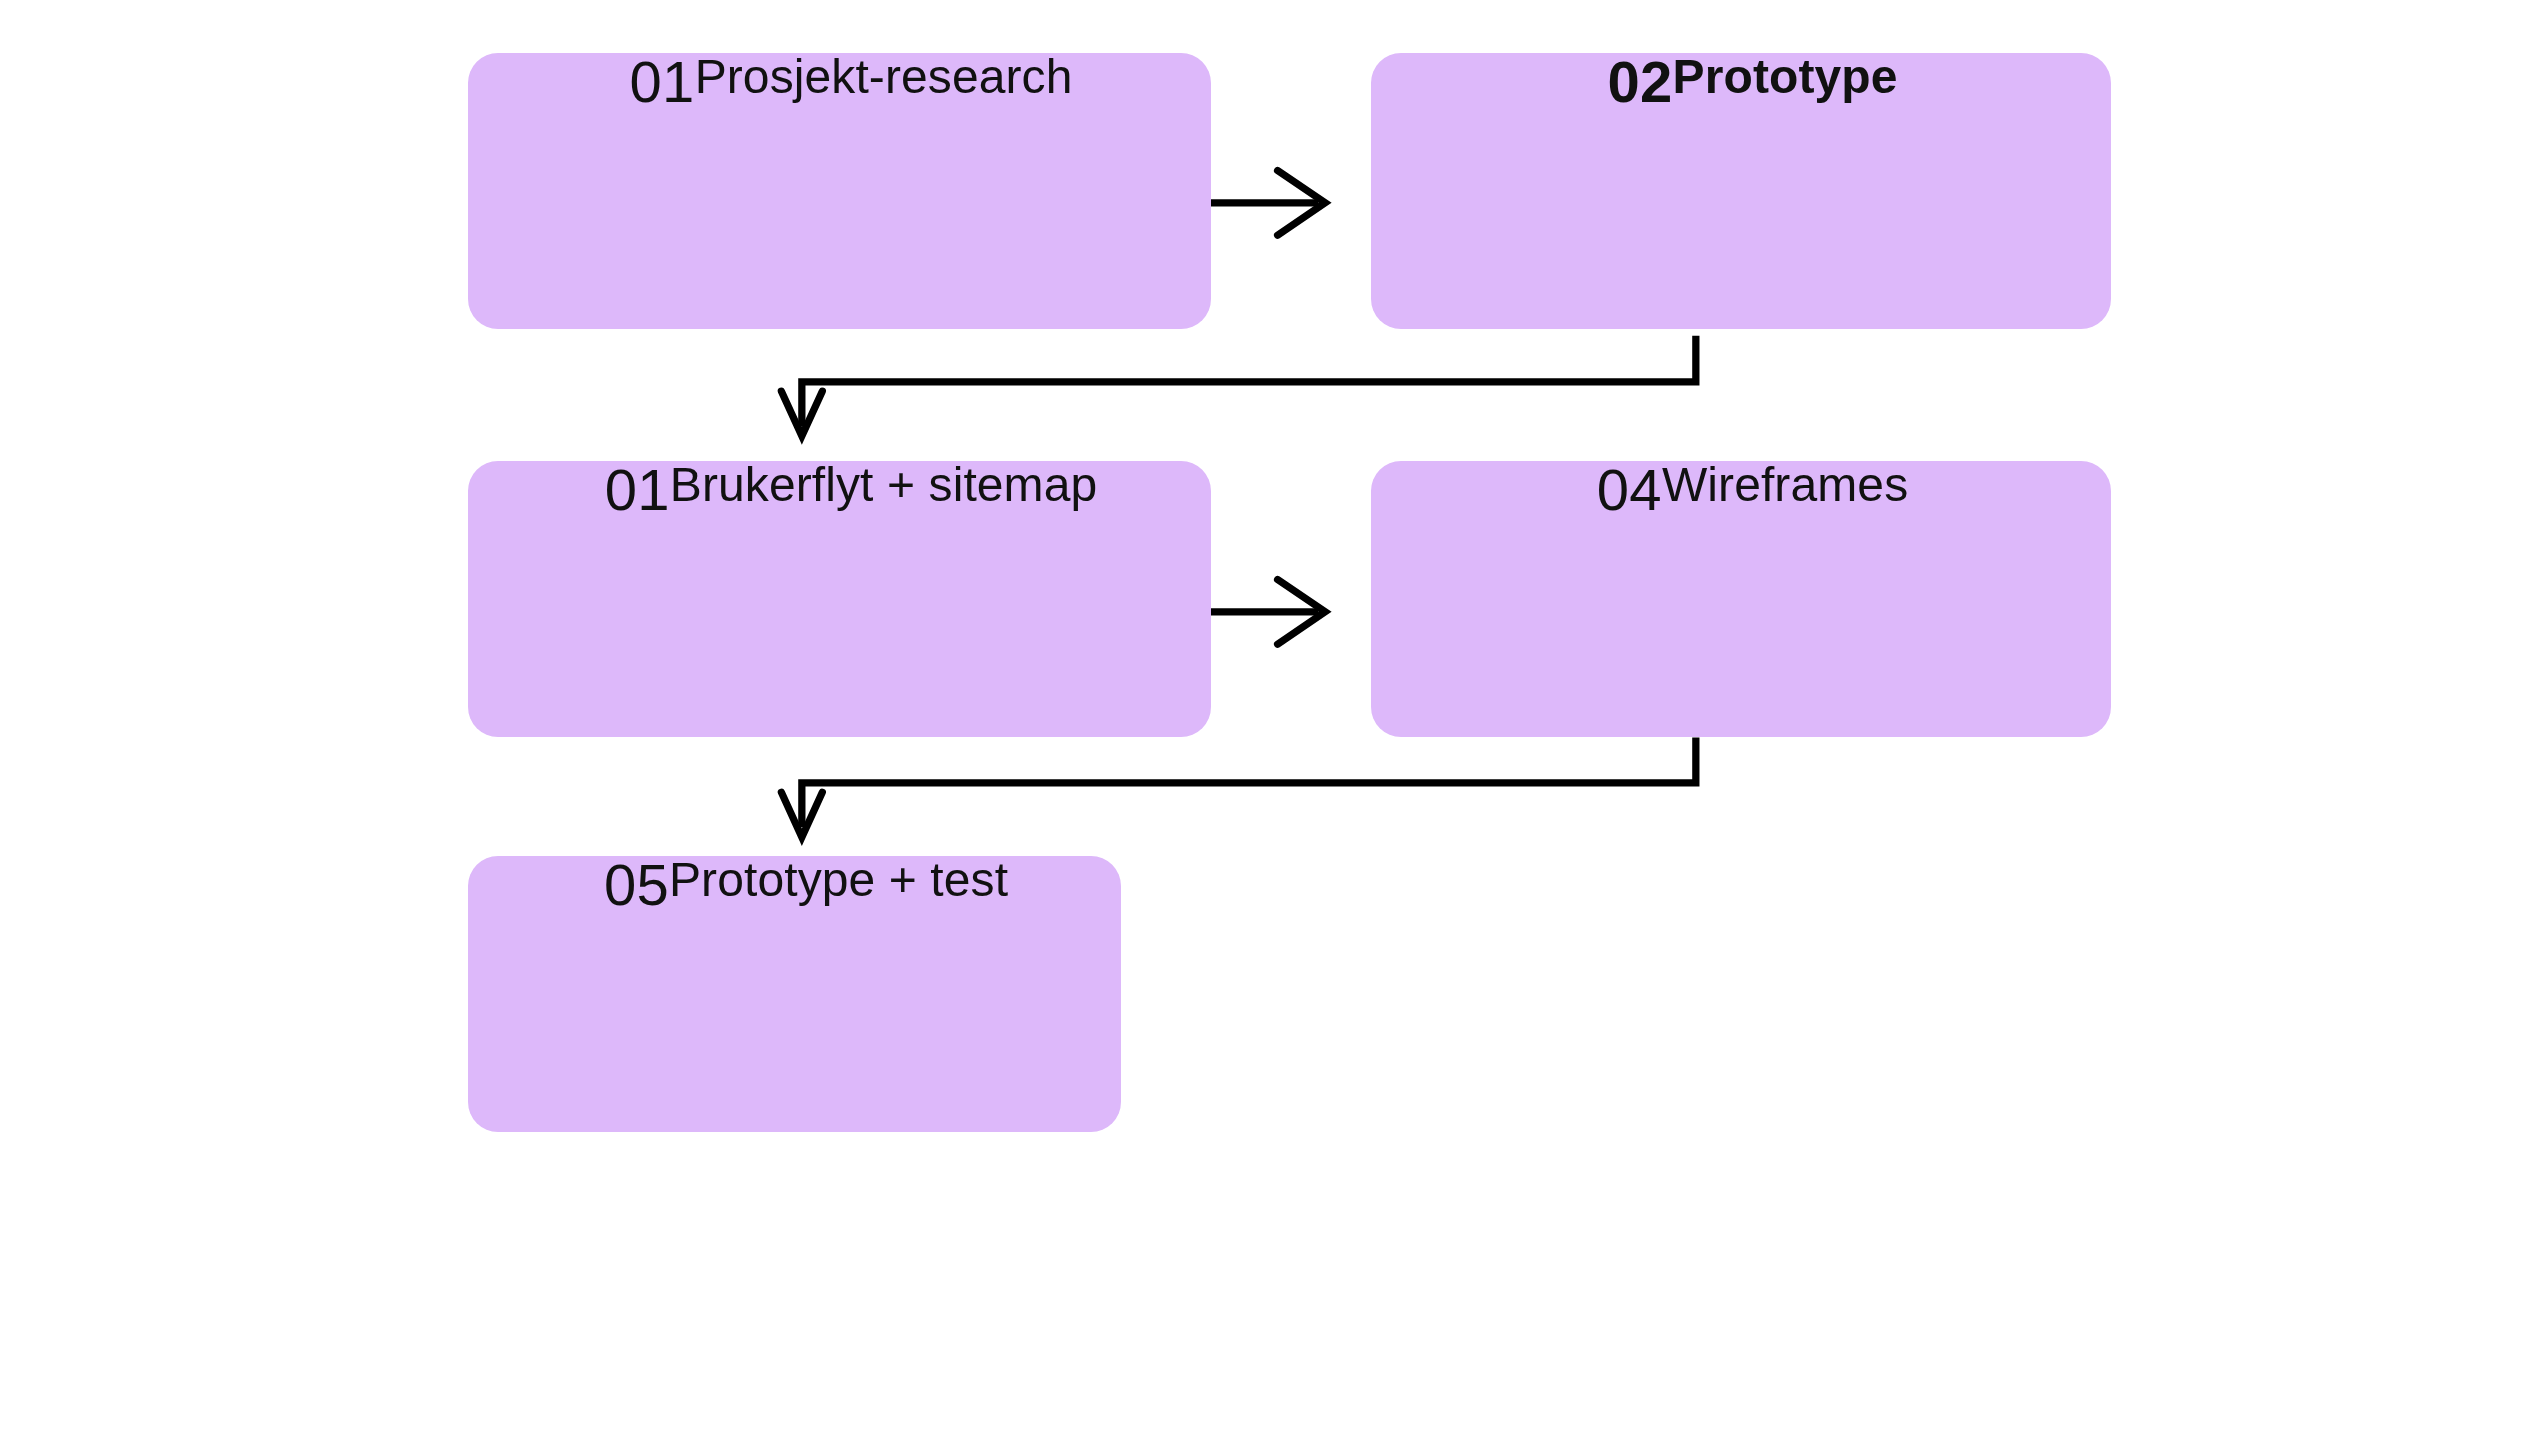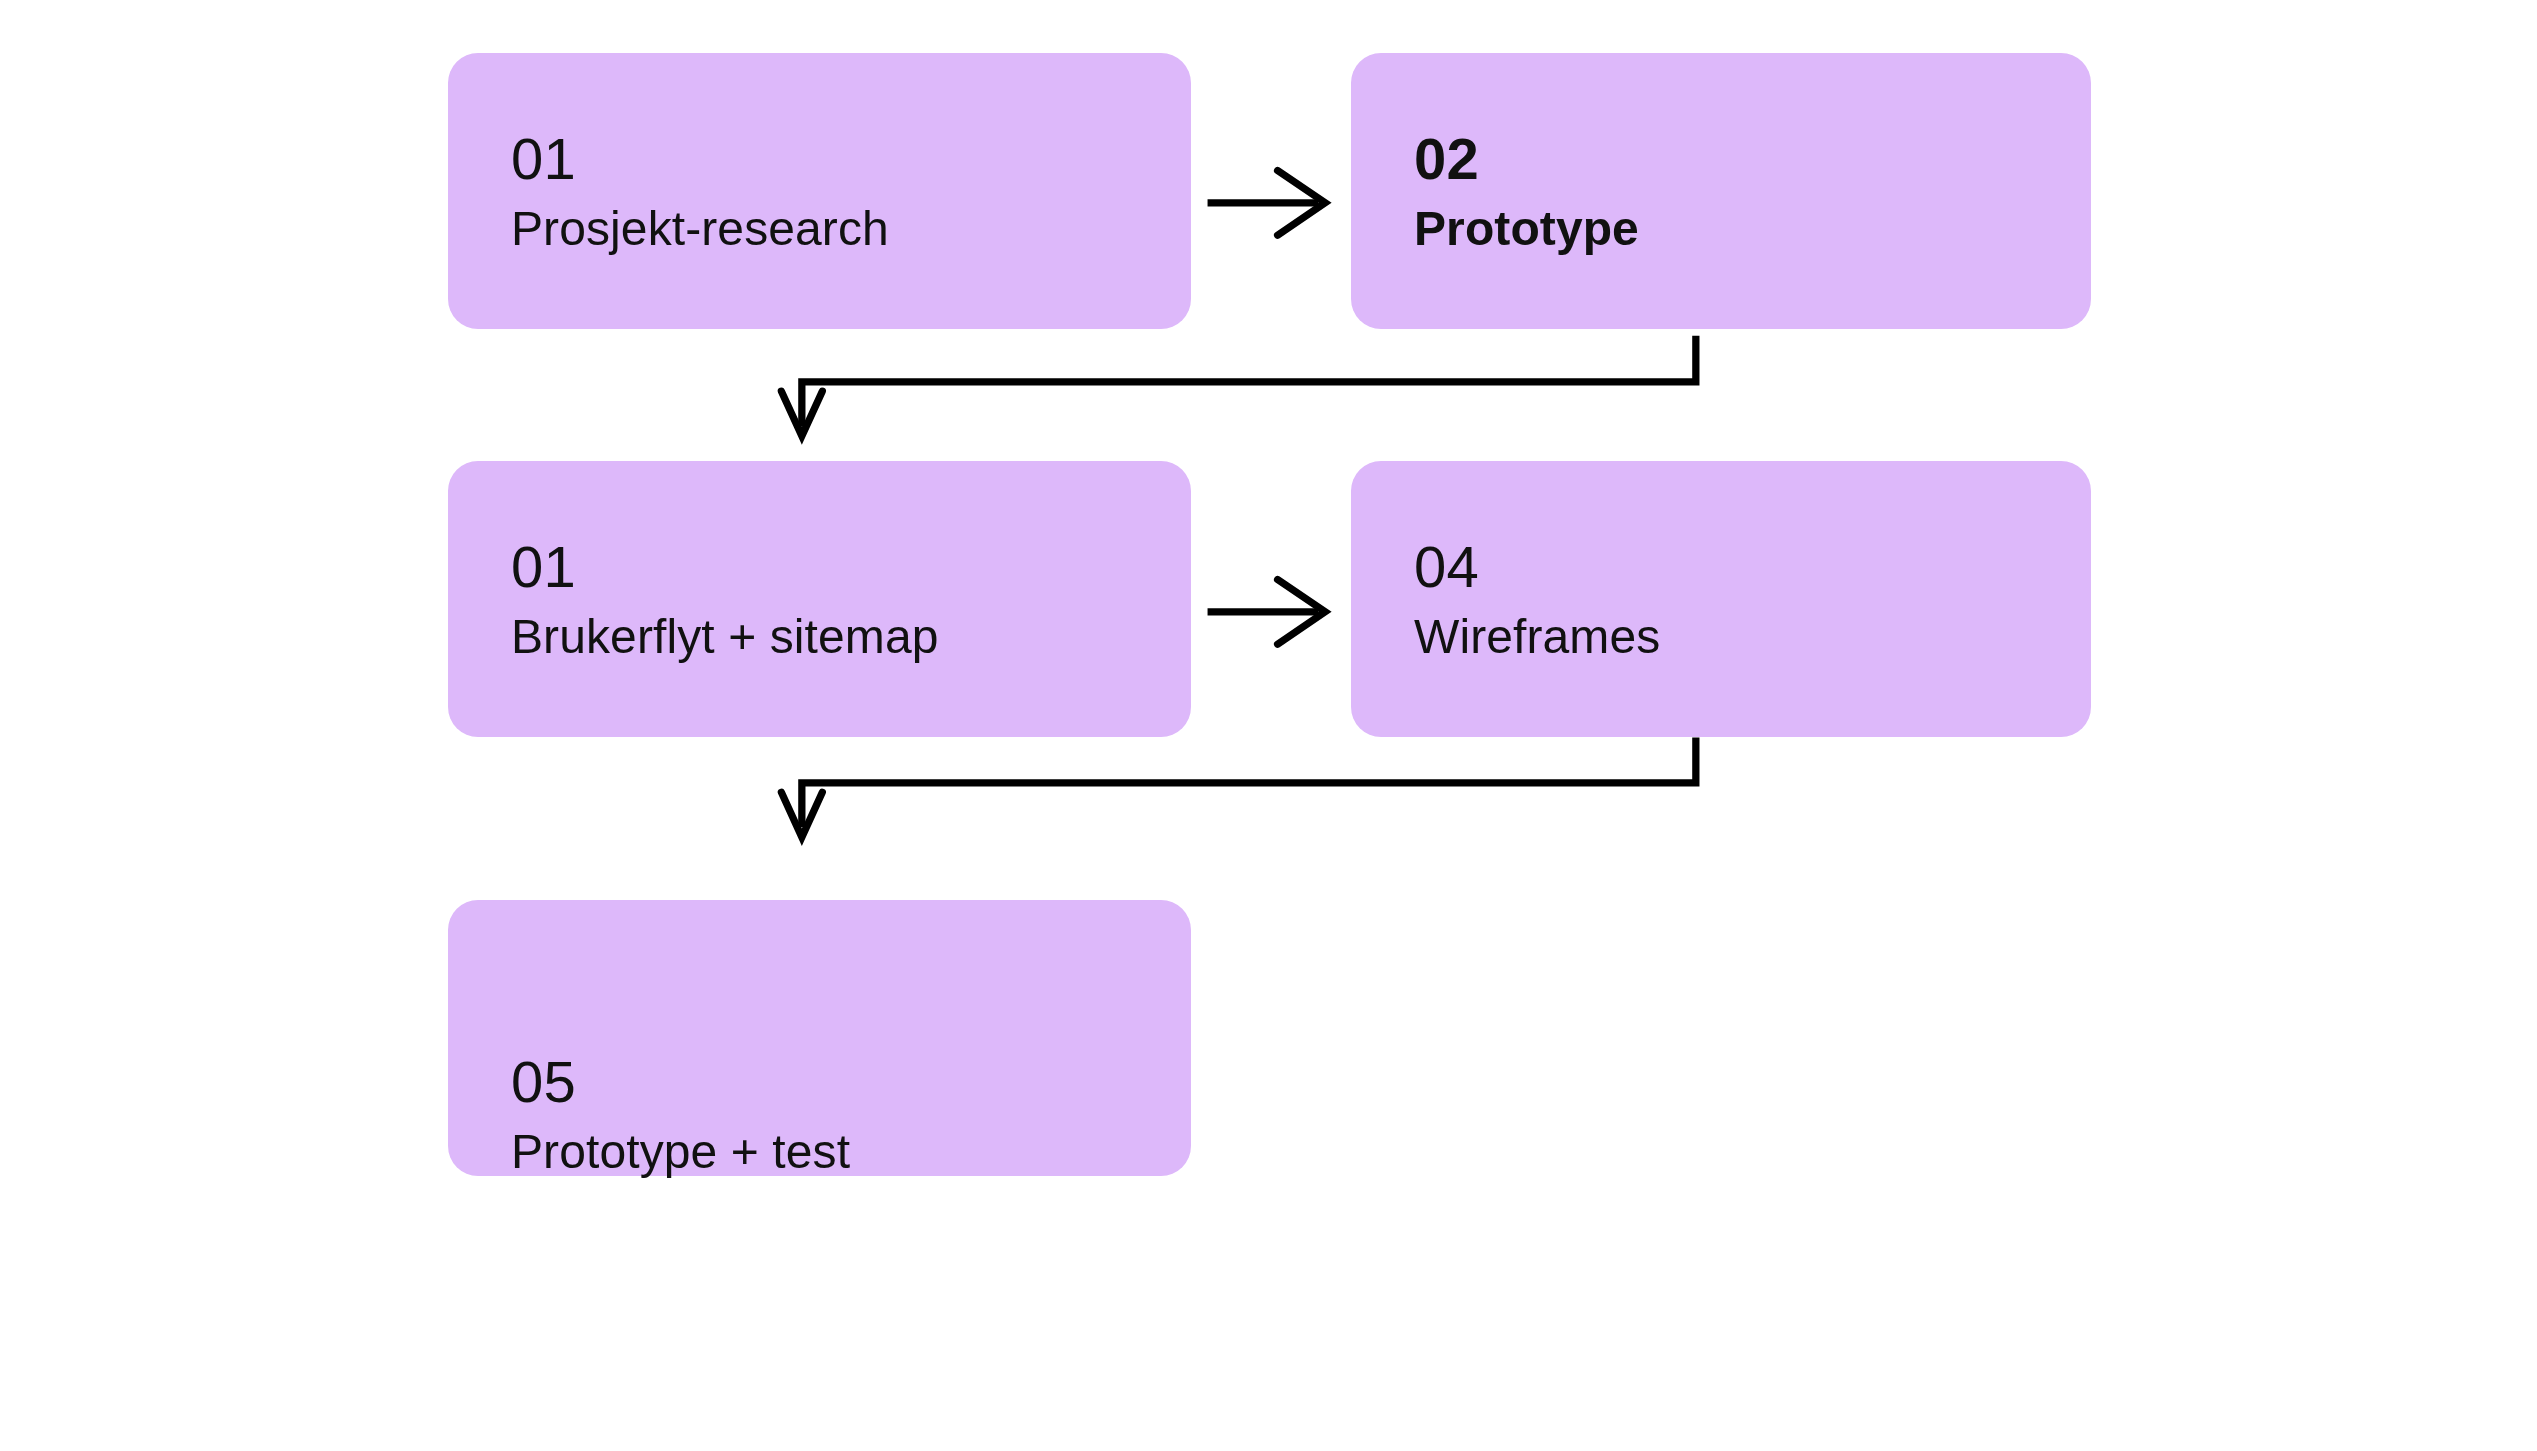--- a/index.html
+++ b/index.html
@@ -15,24 +15,25 @@
     background: #ffffff;
     overflow: hidden;
     font-family: "Liberation Sans", sans-serif;
   }
   .node {
     position: absolute;
     box-sizing: border-box;
     background: #ddb8fa;
     border-radius: 30px;
     display: flex;
-    flex-direction: column;
+    flex-direction: row;
     justify-content: center;
     padding-left: 63px;
     padding-right: 40px;
+    margin-left: 20px;
   }
   .node-number {
     font-size: 58px;
     line-height: 1.0;
     color: #111111;
     letter-spacing: 0.3px;
     margin-bottom: 17px;
   }
   .node-label {
     font-size: 48px;
@@ -91,19 +92,19 @@
   <div class="node" style="left:448px; top:461px; width:743px; height:276px;">
     <div class="node-number">01</div>
     <div class="node-label">Brukerflyt + sitemap</div>
   </div>
 
   <div class="node" style="left:1351px; top:461px; width:740px; height:276px;">
     <div class="node-number">04</div>
     <div class="node-label">Wireframes</div>
   </div>
 
-  <div class="node" style="left:448px; top:900px; width:743px; height:276px;justify-content:flex-end;">
+  <div class="node" style="left:448px; top:856px; width:653px; height:276px;">
     <div class="node-number">05</div>
     <div class="node-label">Prototype + test</div>
   </div>
 
 </div>
 
 
 </body></html>

